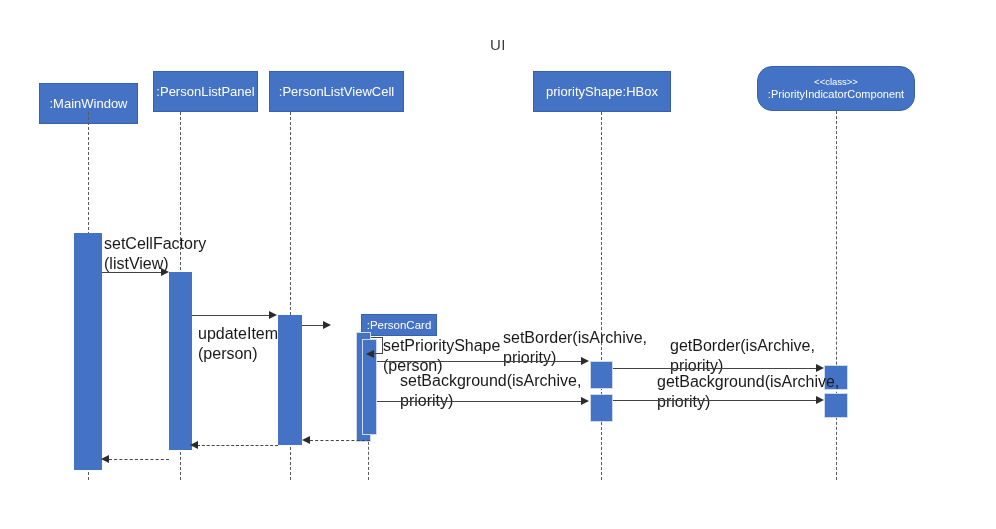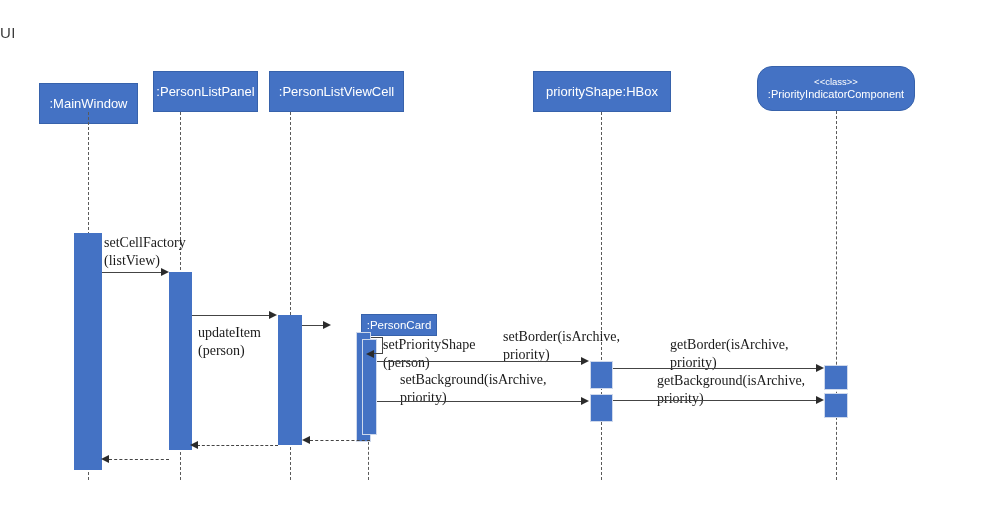--- a/index.html
+++ b/index.html
@@ -17,22 +17,23 @@
   }
   #canvas {
     position: absolute;
     left: 0; top: 0;
     width: 996px;
     height: 529px;
   }
   .diagram-title {
     position: absolute;
     left: 0;
-    top: 24px;
+    top: 36px;
     width: 996px;
+    text-align: center;
     font-size: 15px;
     color: #3b3b3b;
     letter-spacing: .5px;
   }
   .lifeline-head {
     position: absolute;
     background: #4472C4;
     border: 1px solid #3762ab;
     color: #ffffff;
     display: flex;
@@ -76,25 +77,24 @@
     border-top: 4.5px solid transparent;
     border-bottom: 4.5px solid transparent;
     border-left: 8px solid #2b2b2b;
   }
   .arrow-head.left {
     border-left: none;
     border-right: 8px solid #2b2b2b;
   }
   .msg-label {
     position: absolute;
-    font-size: 14px;
+    font-size: 16px;
     color: #1a1a1a;
     line-height: 1.28;
     white-space: pre-line;
-    font-family: Liberation Serif, serif;
   }
   .selfcall {
     position: absolute;
     box-sizing: border-box;
     border-top: 1.3px solid #444444;
     border-right: 1.3px solid #444444;
     border-bottom: 1.3px solid #444444;
   }
 </style>
 </head>

